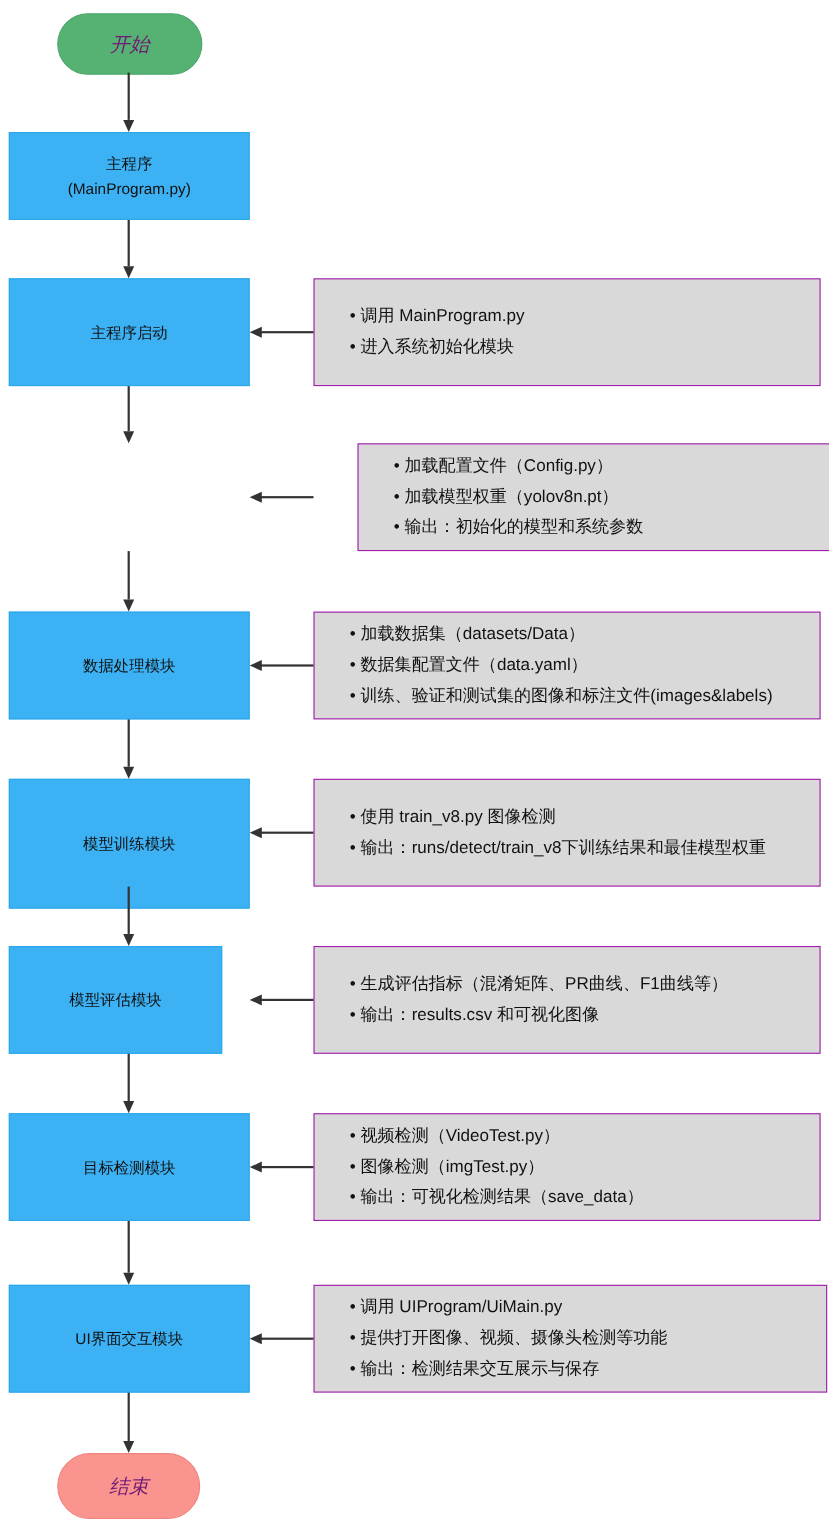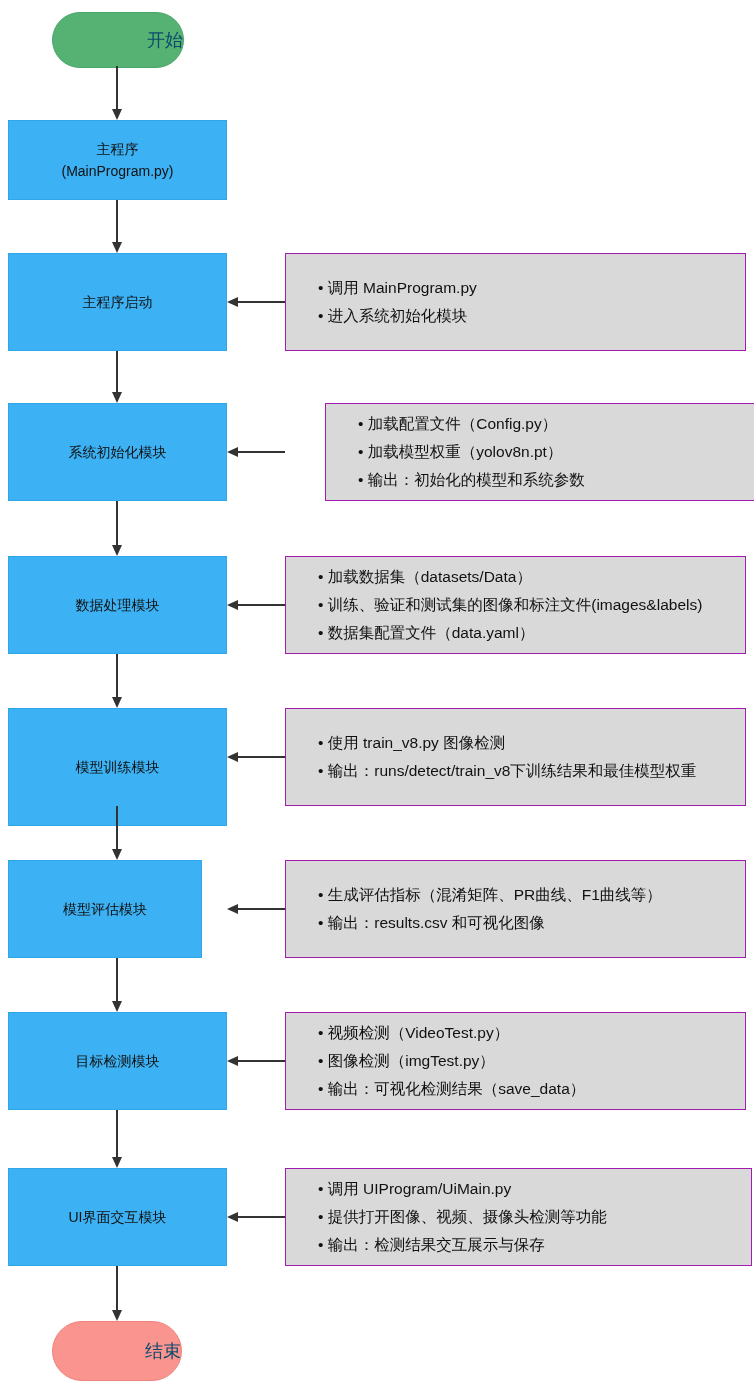--- a/index.html
+++ b/index.html
@@ -9,23 +9,24 @@
     height: 1393px;
     background: #ffffff;
     font-family: "Liberation Sans", sans-serif;
     color: #161616;
     overflow: hidden;
   }
   .terminal {
     position: absolute;
     display: flex;
     align-items: center;
-    justify-content: flex-end;
+    justify-content: center;
     font-size: 18px;
-    color: #0c4a6e;
+    color: #701a75;
+    font-style: italic;
   }
   .terminal.start {
     background: var(--start-fill, #55B272);
     border: 1px solid #4aa express;
     border: 1px solid #4aa56b;
     border-radius: 28px;
   }
   .terminal.end {
     background: var(--end-fill, #FA948E);
     border: 1px solid #ef837d;
@@ -104,39 +105,36 @@
   <div class="process" style="left:8px; top:253px; width:219px; height:98px;">
     <span>主程序启动</span>
   </div>
   <div class="note" style="left:285px; top:253px; width:461px; height:98px;">
     <ul>
       <li>调用 MainProgram.py</li>
       <li>进入系统初始化模块</li>
     </ul>
   </div>
 
-  <div class="process" style="left:8px; top:403px; width:219px; height:98px;">
-    <span>系统初始化模块</span>
-  </div>
   <div class="note" style="left:285px; top:403px; width:475px; height:98px;margin-left:40px;">
     <ul>
       <li>加载配置文件（Config.py）</li>
       <li>加载模型权重（yolov8n.pt）</li>
       <li>输出：初始化的模型和系统参数</li>
     </ul>
   </div>
 
   <div class="process" style="left:8px; top:556px; width:219px; height:98px;">
     <span>数据处理模块</span>
   </div>
   <div class="note" style="left:285px; top:556px; width:461px; height:98px;">
     <ul>
       <li>加载数据集（datasets/Data）</li>
+      <li>数据集配置文件（data.yaml）</li>
       <li>训练、验证和测试集的图像和标注文件(images&amp;labels)</li>
-      <li>数据集配置文件（data.yaml）</li>
     </ul>
   </div>
 
   <div class="process" style="left:8px; top:708px; width:219px; height:118px;">
     <span>模型训练模块</span>
   </div>
   <div class="note" style="left:285px; top:708px; width:461px; height:98px;">
     <ul>
       <li>使用 train_v8.py 图像检测</li>
       <li>输出：runs/detect/train_v8下训练结果和最佳模型权重</li>

